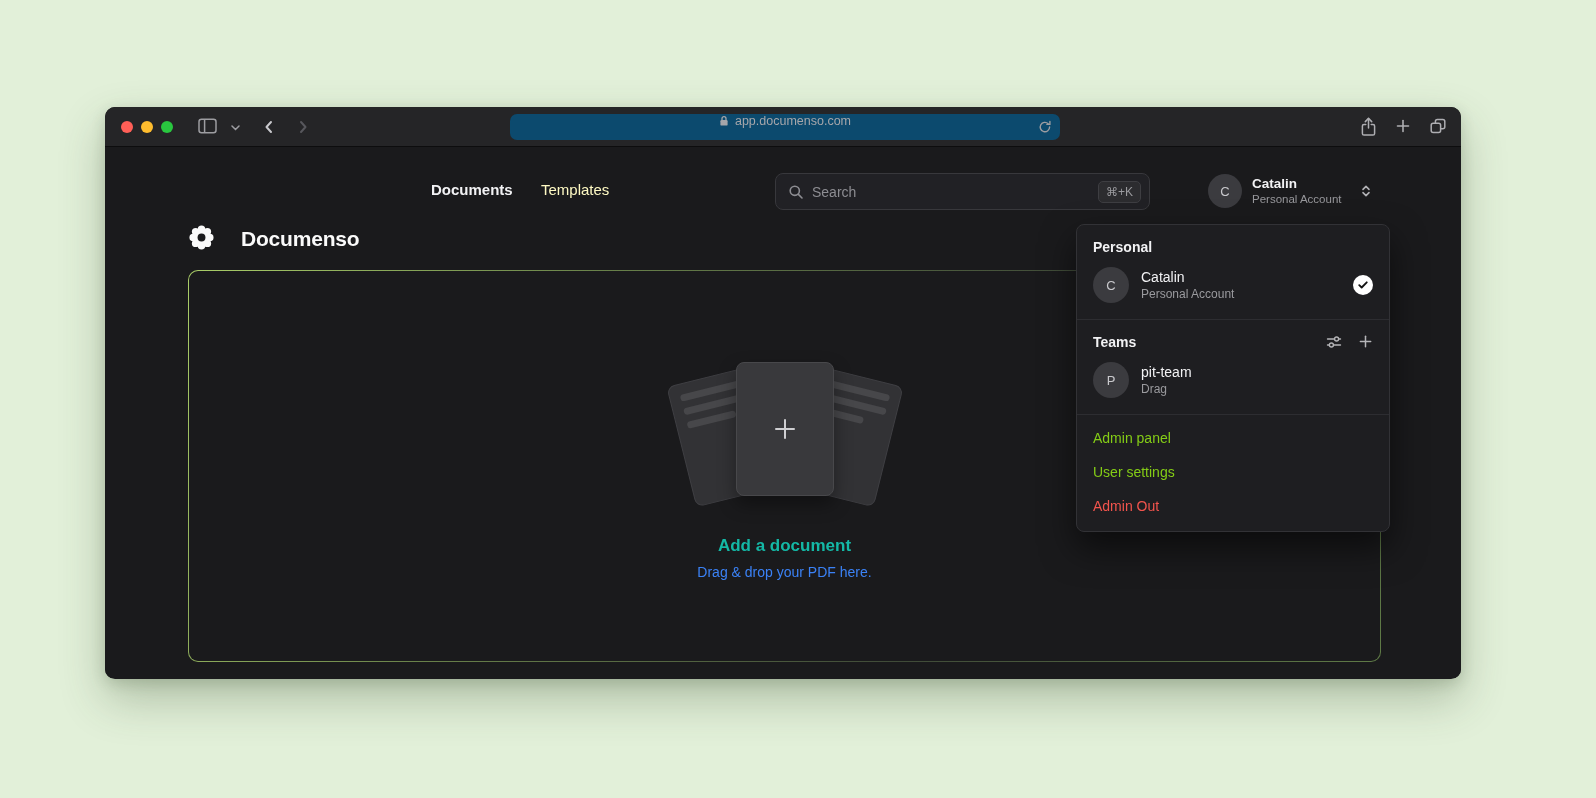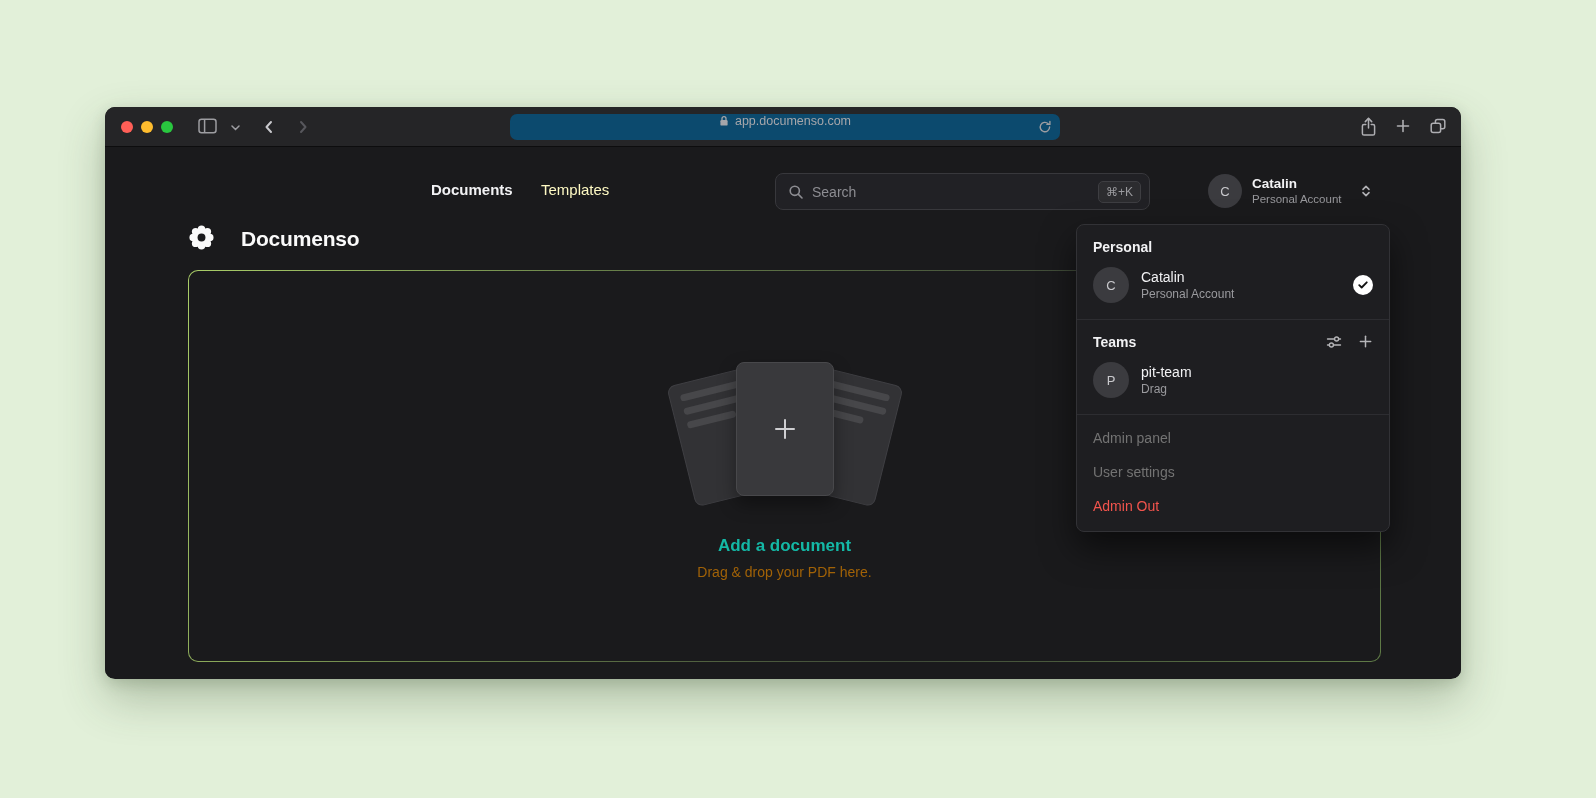--- a/index.html
+++ b/index.html
@@ -91,21 +91,21 @@
   }
   .menu-label .label-icons { display:flex; gap:16px; color:#b5b5b8; }
   .menu-item { display:flex; align-items:center; gap:12px; padding:6px 16px 8px; }
   .who { display:flex; flex-direction:column; gap:2px; }
   .who-name { color:#f2f2f4; font-size:14px; font-weight:500; line-height:16px; }
   .who-sub { color:#9a9a9e; font-size:12px; line-height:14px; }
   .check {
     margin-left:auto; width:20px; height:20px; border-radius:50%;
     background:#ffffff; display:flex; align-items:center; justify-content:center;
   }
-  .menu-action { color:#737373; font-size:14px; padding:9px 16px; cursor:default; }
+  .menu-action { color:#84cc16; font-size:14px; padding:9px 16px; cursor:default; }
   .menu-action.danger { color:#f2544d; }
 
   
   .dropzone-border {
     position:absolute; left:83px; top:123px; width:1193px; height:392px;
     padding:1px; border-radius:10px;
     background:linear-gradient(115deg,#aace68 0%,#69814a 30%,#3f4a38 65%,#5f7a46 100%);
   }
   .dropzone {
     width:100%; height:100%; border-radius:9px; background:#1a1a1c;
@@ -120,21 +120,21 @@
   .card.right { width:92px; height:124px; right:30px; top:22px; transform:rotate(14deg); }
   .card.center {
     width:98px; height:134px; left:86px; top:10px; z-index:2;
     background:#39393c; border-color:#48484b;
     display:flex; align-items:center; justify-content:center;
     box-shadow:0 8px 18px rgba(0,0,0,.38);
   }
   .card .bar { height:7px; border-radius:3.5px; background:#47474a; margin-bottom:7px; }
   .card .bar.b1 { width:100%; } .card .bar.b2 { width:100%; } .card .bar.b3 { width:72%; }
   .dz-title { margin-top:24px; color:#14b8a6; font-size:17px; font-weight:700; }
-  .dz-sub { margin-top:8px; color:#a16207; font-size:14px; }
+  .dz-sub { margin-top:8px; color:#3b82f6; font-size:14px; }
 </style>
 </head>
 <body>
 
 <div class="window">
 
   <div class="titlebar">
     <div class="lights">
       <span class="light red"></span>
       <span class="light yellow"></span>

